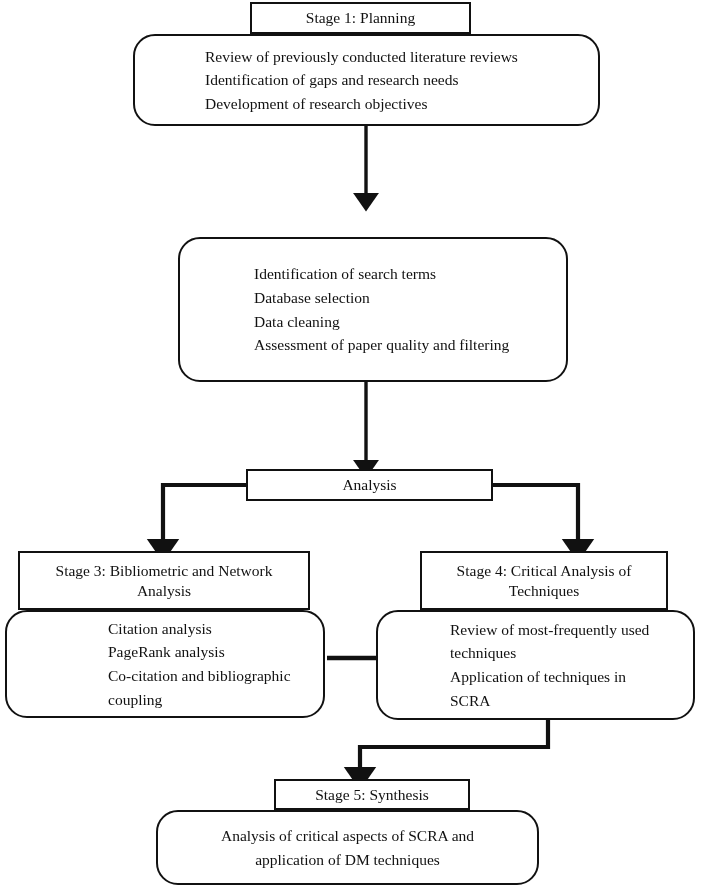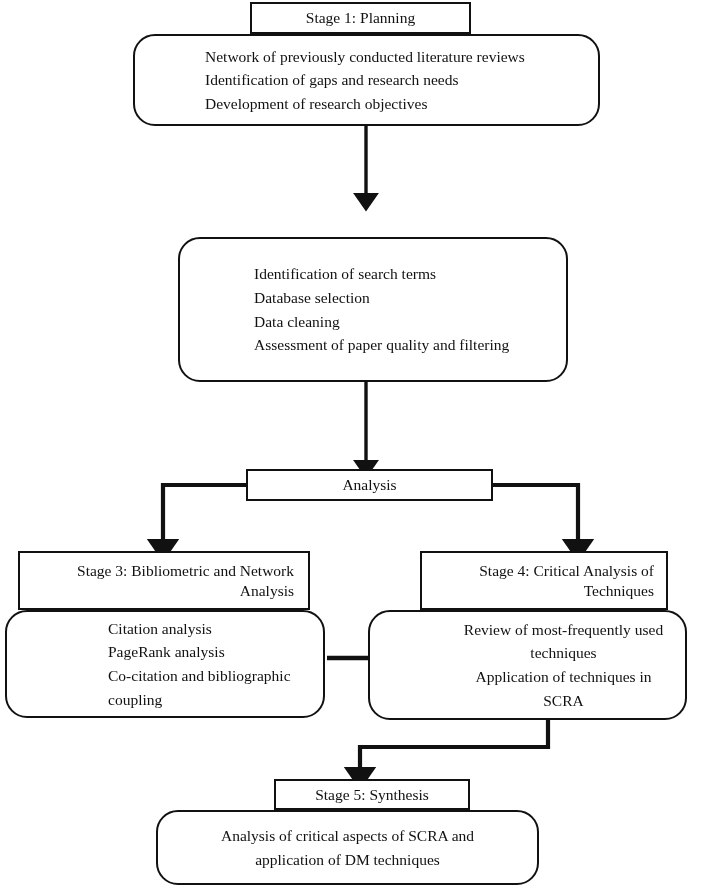--- a/index.html
+++ b/index.html
@@ -17,21 +17,21 @@
     overflow: hidden;
   }
   .hdr {
     position: absolute;
     box-sizing: border-box;
     border: 2px solid #111111;
     background: #ffffff;
     display: flex;
     align-items: center;
     justify-content: center;
-    text-align: right;
+    text-align: center;
     font-size: 15.5px;
     line-height: 1.28;
     z-index: 3;
   }
   .body-box {
     position: absolute;
     box-sizing: border-box;
     border: 2.6px solid #111111;
     border-radius: 22px;
     background: #ffffff;
@@ -83,21 +83,21 @@
     <line x1="327" y1="658" x2="386" y2="658" stroke="#111111" stroke-width="4.6" marker-end="url(#ah)"></line>
 
     <path d="M 548 720 L 548 747 L 360 747 L 360 776" stroke="#111111" stroke-width="4.2" fill="none" marker-end="url(#ah)"></path>
   </svg>
 
   <div class="hdr" style="left:250px; top:2px; width:221px; height:32px;">
     <span>Stage 1: Planning</span>
   </div>
   <div class="body-box" style="left:133px; top:34px; width:467px; height:92px;">
     <div class="body-inner pad-left">
-      <span class="ln">Network of previously conducted literature reviews</span>
+      <span class="ln">Review of previously conducted literature reviews</span>
       <span class="ln">Identification of gaps and research needs</span>
       <span class="ln">Development of research objectives</span>
     </div>
   </div>
 
   <div class="body-box" style="left:178px; top:237px; width:390px; height:145px;">
     <div class="body-inner pad-left-2">
       <span class="ln">Identification of search terms</span>
       <span class="ln">Database selection</span>
       <span class="ln">Data cleaning</span>
@@ -117,21 +117,21 @@
       <span class="ln">Citation analysis</span>
       <span class="ln">PageRank analysis</span>
       <span class="ln">Co-citation and bibliographic</span>
       <span class="ln">coupling</span>
     </div>
   </div>
 
   <div class="hdr" style="left:420px; top:551px; width:248px; height:59px; padding:2px 12px;">
     <span>Stage 4: Critical Analysis of Techniques</span>
   </div>
-  <div class="body-box" style="left:368px; top:610px; width:319px; height:110px;text-align:center;">
+  <div class="body-box" style="left:376px; top:610px; width:319px; height:110px;">
     <div class="body-inner pad-left-4">
       <span class="ln">Review of most-frequently used</span>
       <span class="ln">techniques</span>
       <span class="ln">Application of techniques in</span>
       <span class="ln">SCRA</span>
     </div>
   </div>
 
   <div class="hdr" style="left:274px; top:779px; width:196px; height:31px;">
     <span>Stage 5: Synthesis</span>

